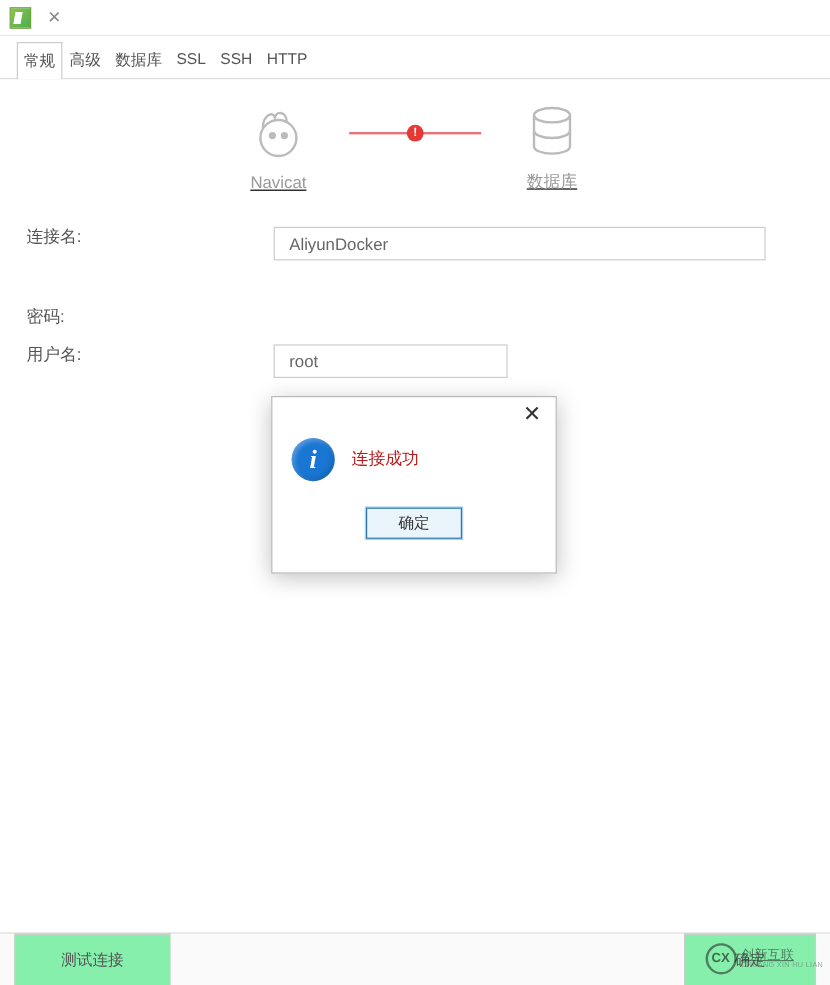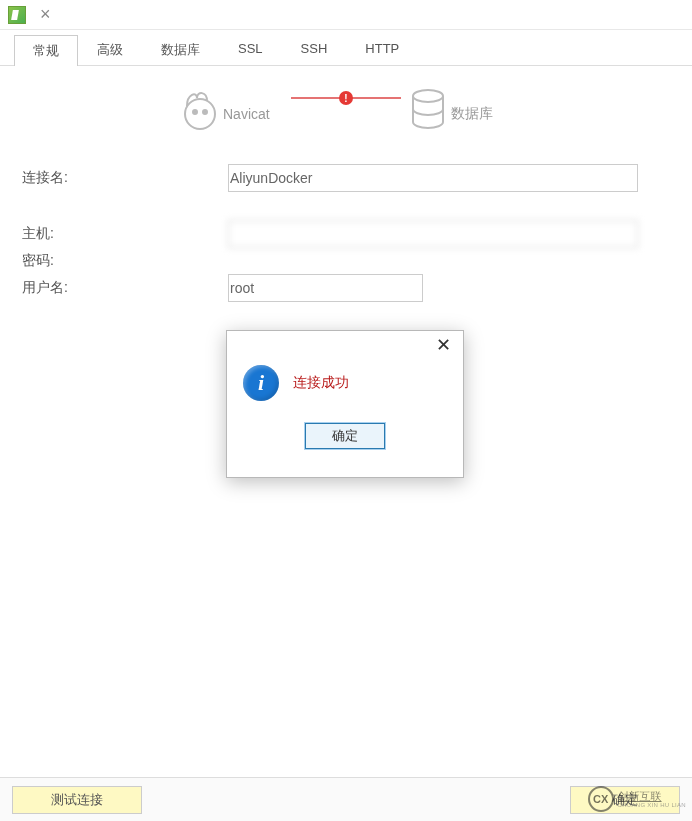--- a/index.html
+++ b/index.html
@@ -5,44 +5,44 @@
     * { box-sizing: border-box; margin: 0; padding: 0; font-family: "Microsoft YaHei", "Segoe UI", sans-serif; }
     body { width: 692px; height: 821px; background: #fff; position: relative; overflow: hidden; }
     
     .titlebar { height: 30px; display: flex; align-items: center; padding: 0 8px; border-bottom: 1px solid #e8e8e8; }
     .app-icon { width: 18px; height: 18px; background: linear-gradient(135deg, #8bc34a, #4caf50); border: 1px solid #689f38; margin-right: 6px; position: relative; }
     .app-icon::before { content: ""; position: absolute; left: 3px; top: 3px; width: 6px; height: 10px; background: #fff; transform: skewX(-10deg); }
     .title-text { font-size: 13px; color: #444; flex: 1; }
     .close-x { font-size: 18px; color: #888; padding: 0 8px; cursor: pointer; font-weight: 300; }
     
     .tabs { display: flex; height: 32px; border-bottom: 1px solid #ddd; padding-left: 14px; margin-top: 4px; }
-    .tab { padding: 6px 18px; font-size: 13px; color: #555; cursor: pointer; border: 1px solid transparent; border-bottom: none; text-align: right; }
+    .tab { padding: 6px 5px; font-size: 13px; color: #555; cursor: pointer; border: 1px solid transparent; border-bottom: none; text-align: right; }
     .tab.active { background: #fafafa; border-color: #ccc; position: relative; top: 1px; background: #fff; }
     
     .content { padding: 20px 20px 0 20px; }
     
     .diagram { display: flex; justify-content: center; align-items: center; gap: 0; margin-bottom: 28px; }
-    .diag-item { display: flex; align-items: center; width: 110px; }
+    .diag-item { display: flex; flex-direction: column; align-items: center; width: 110px; text-decoration: underline; }
     .diag-label { font-size: 14px; color: #999; margin-top: 6px; }
     .navicat-icon svg { width: 46px; height: 46px; }
     .db-icon svg { width: 46px; height: 46px; }
     .connector { width: 110px; height: 2px; background: #e57373; position: relative; margin: 0 4px; margin-bottom: 26px; }
     .connector::before { content: ""; position: absolute; left: 50%; top: 50%; transform: translate(-50%, -50%); width: 14px; height: 14px; border-radius: 50%; background: #e53935; }
     .connector::after { content: "!"; position: absolute; left: 50%; top: 50%; transform: translate(-50%, -50%); color: #fff; font-size: 10px; font-weight: bold; }
     
-    .form-row { display: flex; align-items: center; margin-bottom: 4px; }
+    .form-row { display: flex; margin-bottom: 14px; }
     .form-label { width: 208px; font-size: 14px; color: #555; padding-left: 2px; }
-    .form-input { border: 1px solid #ccc; height: 28px; padding: 0 1px; font-size: 14px; color: #666; outline: none; }
+    .form-input { border: 1px solid #ccc; height: 28px; padding: 0 12px; font-size: 14px; color: #666; outline: none; }
     .form-input.full { width: 410px; }
     .form-input.small { width: 60px; }
     .form-input.med { width: 195px; }
     .blurred { filter: blur(3px); color: #aaa; }
     
     .footer { position: absolute; bottom: 0; left: 0; right: 0; height: 44px; border-top: 1px solid #ddd; display: flex; align-items: center; padding: 0 12px; background: #fafafa; }
-    .footer-btn { height: 28px; padding: 0 20px; min-width: 130px; border: 1px solid #ccc; background: #fef9c3; font-size: 13px; color: #555; cursor: pointer; }
+    .footer-btn { height: 44px; padding: 0 20px; min-width: 130px; border: 1px solid #ccc; background: #86efac; font-size: 13px; color: #555; cursor: pointer; }
     .footer-spacer { flex: 1; }
     .footer-btn.ok { min-width: 110px; }
     
     .watermark { position: absolute; right: 6px; bottom: 9px; opacity: 0.55; display: flex; align-items: center; gap: 4px; }
     .watermark-circle { width: 26px; height: 26px; border: 2px solid #222; border-radius: 50%; display: flex; align-items: center; justify-content: center; font-weight: bold; font-size: 11px; }
     .watermark-txt { font-size: 11px; color: #222; line-height: 1; text-decoration: underline; }
     .watermark-sub { font-size: 6px; color: #666; letter-spacing: 0.3px; }
     
     .modal { position: absolute; left: 226px; top: 330px; width: 238px; height: 148px; background: #fff; border: 1px solid #b8b8b8; box-shadow: 0 4px 18px rgba(0,0,0,0.25); }
     .modal-header { height: 28px; display: flex; justify-content: flex-end; align-items: center; padding: 0 6px; }
@@ -101,24 +101,20 @@
     </div>
   </div>
 
   <div class="form-row">
     <div class="form-label">连接名:</div>
     <input class="form-input full" value="AliyunDocker" style="">
   </div>
 
   <div style="height:24px"></div>
 
-  <div class="form-row">
-    <div class="form-label">主机:</div>
-    <input class="form-input full blurred" value="       " style="">
-  </div>
 
 
   <div class="form-row">
     <div class="form-label">密码:</div>
   </div>
 
   <div class="form-row">
     <div class="form-label">用户名:</div>
     <input class="form-input med" value="root" style="">
   </div>

